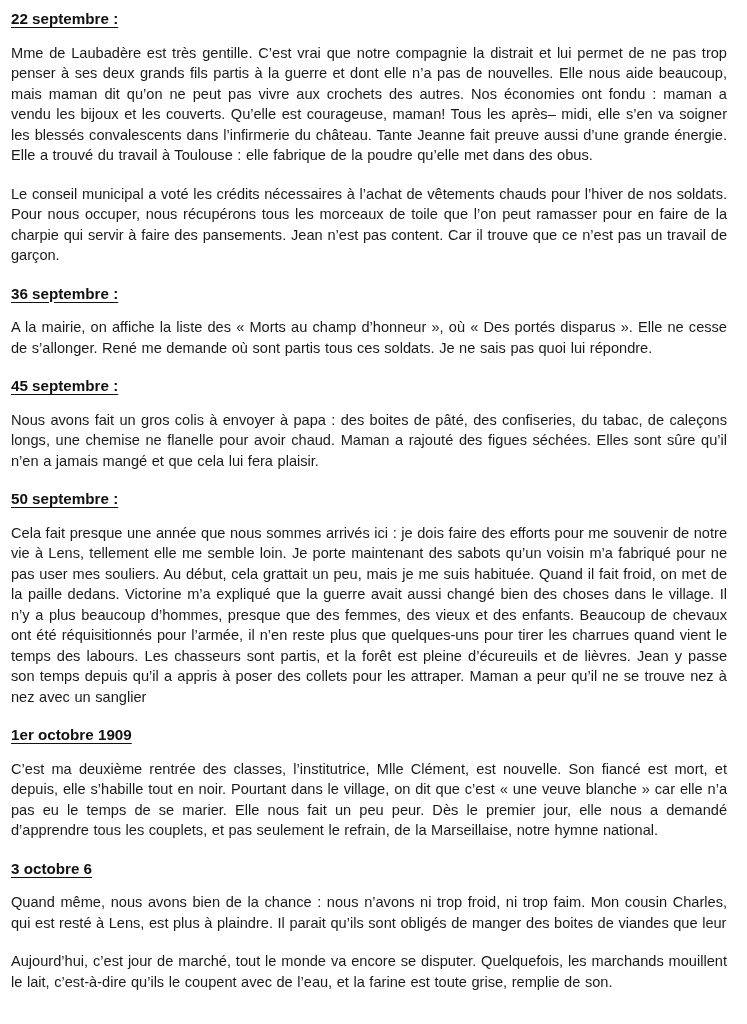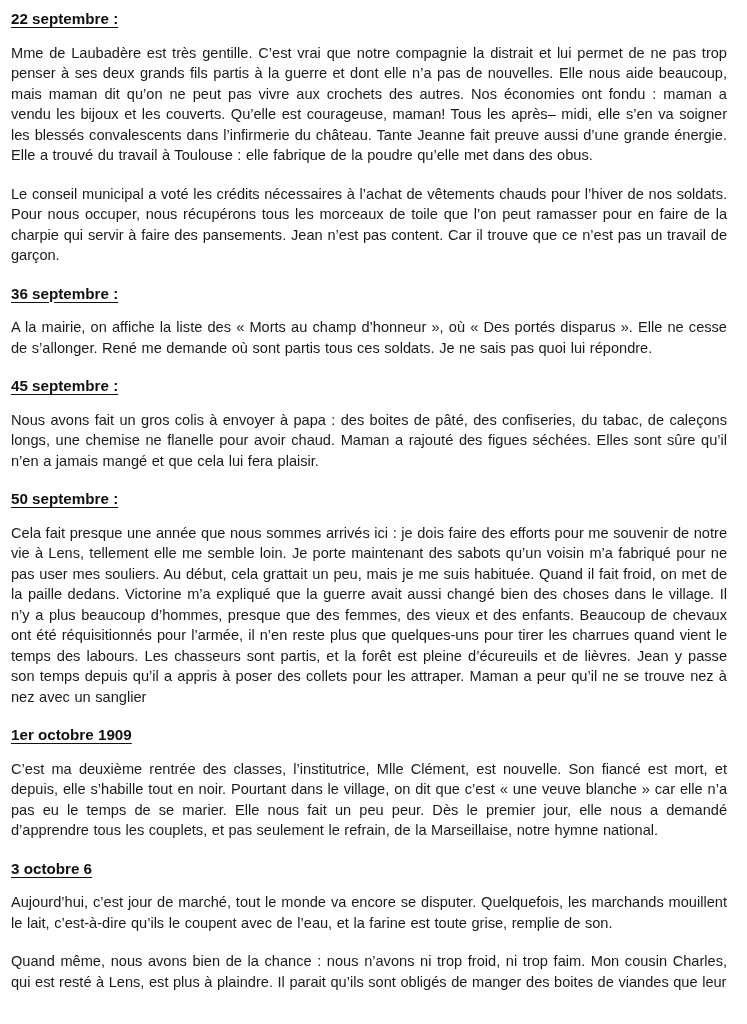--- a/index.html
+++ b/index.html
@@ -71,17 +71,17 @@
     <p class="entry-para">Cela fait presque une année que nous sommes arrivés ici : je dois faire des efforts pour me souvenir de notre vie à Lens, tellement elle me semble loin. Je porte maintenant des sabots qu’un voisin m’a fabriqué pour ne pas user mes souliers. Au début, cela grattait un peu, mais je me suis habituée. Quand il fait froid, on met de la paille dedans. Victorine m’a expliqué que la guerre avait aussi changé bien des choses dans le village. Il n’y a plus beaucoup d’hommes, presque que des femmes, des vieux et des enfants. Beaucoup de chevaux ont été réquisitionnés pour l’armée, il n’en reste plus que quelques-uns pour tirer les charrues quand vient le temps des labours. Les chasseurs sont partis, et la forêt est pleine d’écureuils et de lièvres. Jean y passe son temps depuis qu’il a appris à poser des collets pour les attraper. Maman a peur qu’il ne se trouve nez à nez avec un sanglier</p>
   </section>
 
   <section class="entry">
     <h2 class="entry-heading">1er octobre 1909</h2>
     <p class="entry-para">C’est ma deuxième rentrée des classes, l’institutrice, Mlle Clément, est nouvelle. Son fiancé est mort, et depuis, elle s’habille tout en noir. Pourtant dans le village, on dit que c’est « une veuve blanche » car elle n’a pas eu le temps de se marier. Elle nous fait un peu peur. Dès le premier jour, elle nous a demandé d’apprendre tous les couplets, et pas seulement le refrain, de la Marseillaise, notre hymne national.</p>
   </section>
 
   <section class="entry">
     <h2 class="entry-heading">3 octobre 6</h2>
+    <p class="entry-para">Quand même, nous avons bien de la chance : nous n’avons ni trop froid, ni trop faim. Mon cousin Charles, qui est resté à Lens, est plus à plaindre. Il parait qu’ils sont obligés de manger des boites de viandes que leur</p>
     <p class="entry-para">Aujourd’hui, c’est jour de marché, tout le monde va encore se disputer. Quelquefois, les marchands mouillent le lait, c’est-à-dire qu’ils le coupent avec de l’eau, et la farine est toute grise, remplie de son.</p>
-    <p class="entry-para">Quand même, nous avons bien de la chance : nous n’avons ni trop froid, ni trop faim. Mon cousin Charles, qui est resté à Lens, est plus à plaindre. Il parait qu’ils sont obligés de manger des boites de viandes que leur</p>
   </section>
 
 </main>
 
 </body></html>

